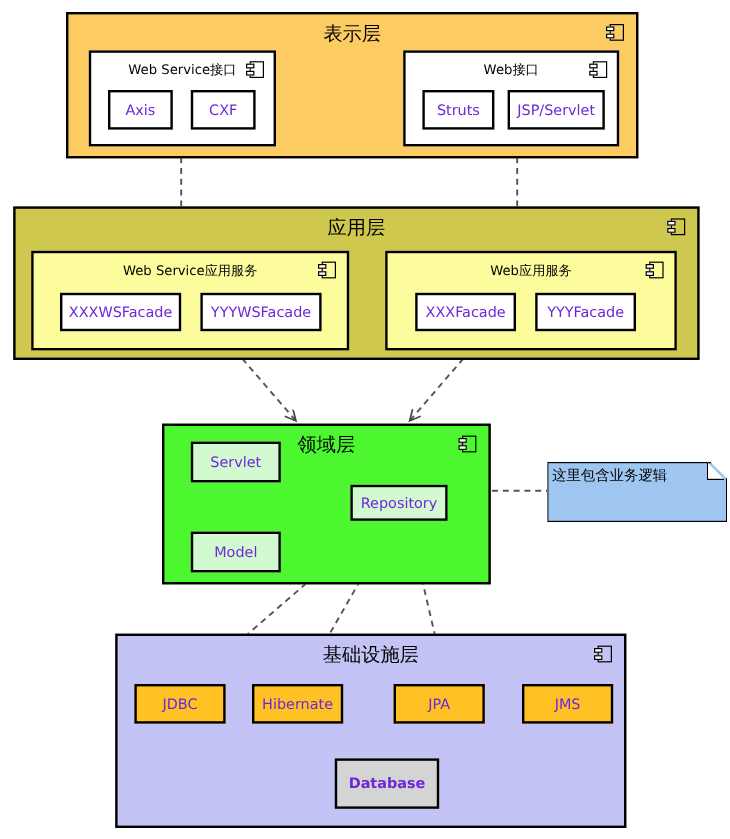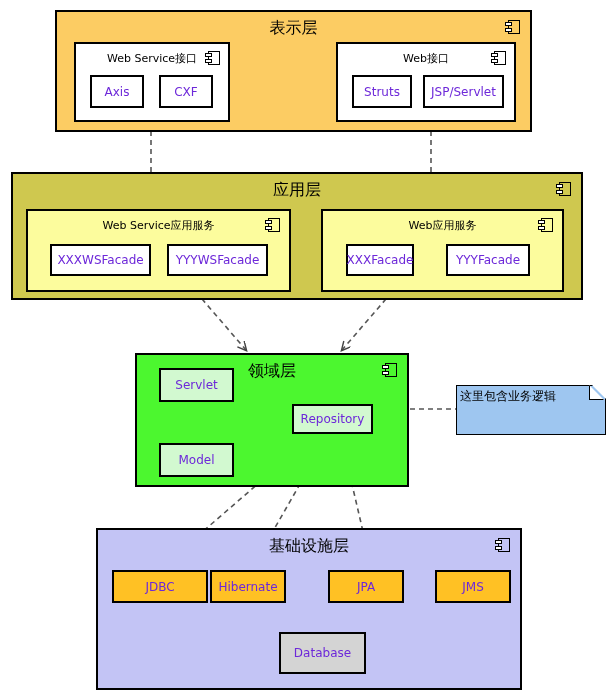--- a/index.html
+++ b/index.html
@@ -117,21 +117,21 @@
       <div class="box leaf" style="left:139px;top:33px;width:101px;height:32px;background:#FFFFFF;">YYYWSFacade</div>
     </div>
 
     <div class="box" style="left:308px;top:35px;width:243px;height:83px;background:#FCFC9D;">
       <div class="lbl inner-title">Web应用服务</div>
       <div class="comp-icon" style="right:9px;top:7px;">
         <div class="body"></div>
           <div class="tab1"></div>
           <div class="tab2"></div>
       </div>
-      <div class="box leaf" style="left:23px;top:33px;width:68px;height:32px;background:#FFFFFF;">XXXFacade</div>
+      <div class="box leaf" style="left:23px;top:33px;width:84px;height:32px;background:#FFFFFF;">XXXFacade</div>
       <div class="box leaf" style="left:123px;top:33px;width:84px;height:32px;background:#FFFFFF;">YYYFacade</div>
     </div>
   </div>
 
   <div class="box" style="left:135px;top:353px;width:274px;height:134px;background:#4CF72F;">
     <div class="lbl pkg-title">领域层</div>
     <div class="comp-icon" style="right:10px;top:8px;">
       <div class="body"></div>
         <div class="tab1"></div>
         <div class="tab2"></div>
@@ -147,20 +147,20 @@
     <div class="txt">这里包含业务逻辑</div>
   </div>
 
   <div class="box" style="left:96px;top:528px;width:426px;height:162px;background:#C3C4F5;">
     <div class="lbl pkg-title">基础设施层</div>
     <div class="comp-icon" style="right:10px;top:8px;">
       <div class="body"></div>
         <div class="tab1"></div>
         <div class="tab2"></div>
     </div>
-    <div class="box leaf" style="left:14px;top:40px;width:96px;height:33px;background:#FFC124;">JDBC</div>
+    <div class="box leaf" style="left:14px;top:40px;width:76px;height:33px;background:#FFC124;">JDBC</div>
     <div class="box leaf" style="left:112px;top:40px;width:76px;height:33px;background:#FFC124;">Hibernate</div>
     <div class="box leaf" style="left:337px;top:40px;width:76px;height:33px;background:#FFC124;">JMS</div>
     <div class="box leaf" style="left:230px;top:40px;width:76px;height:33px;background:#FFC124;">JPA</div>
-    <div class="box leaf" style="left:181px;top:102px;width:87px;height:42px;background:#D4D4D4;">Database</div>
+    <div class="box leaf" style="left:181px;top:102px;width:87px;height:42px;background:#D4D4D4;font-weight:bold;">Database</div>
   </div>
 
 </div>
 
 </body></html>

